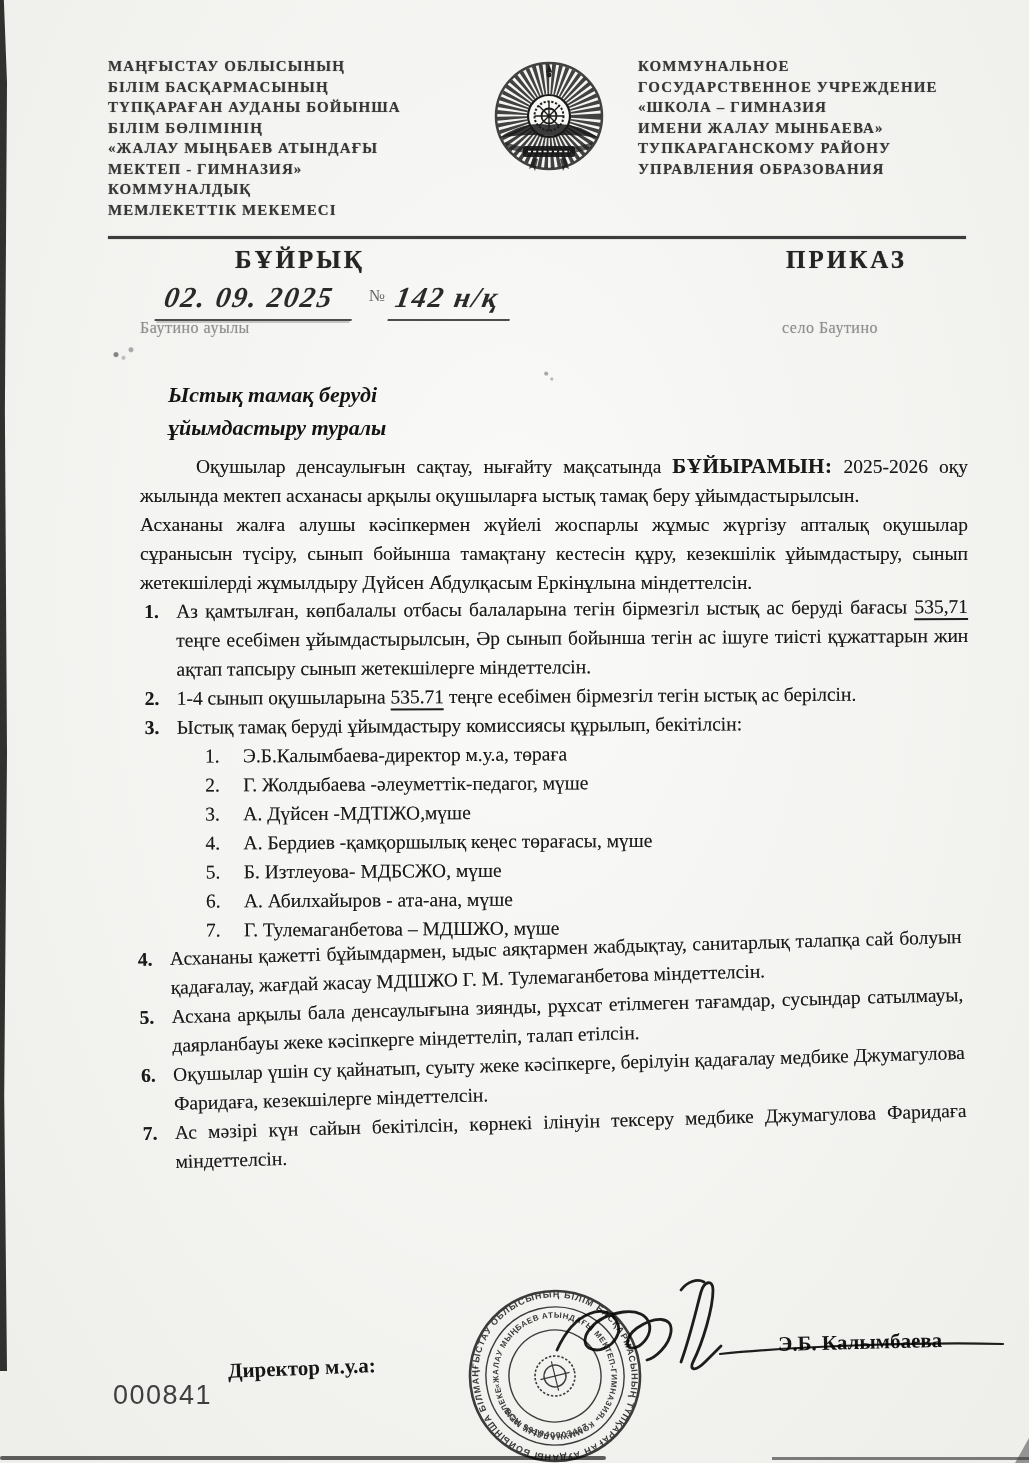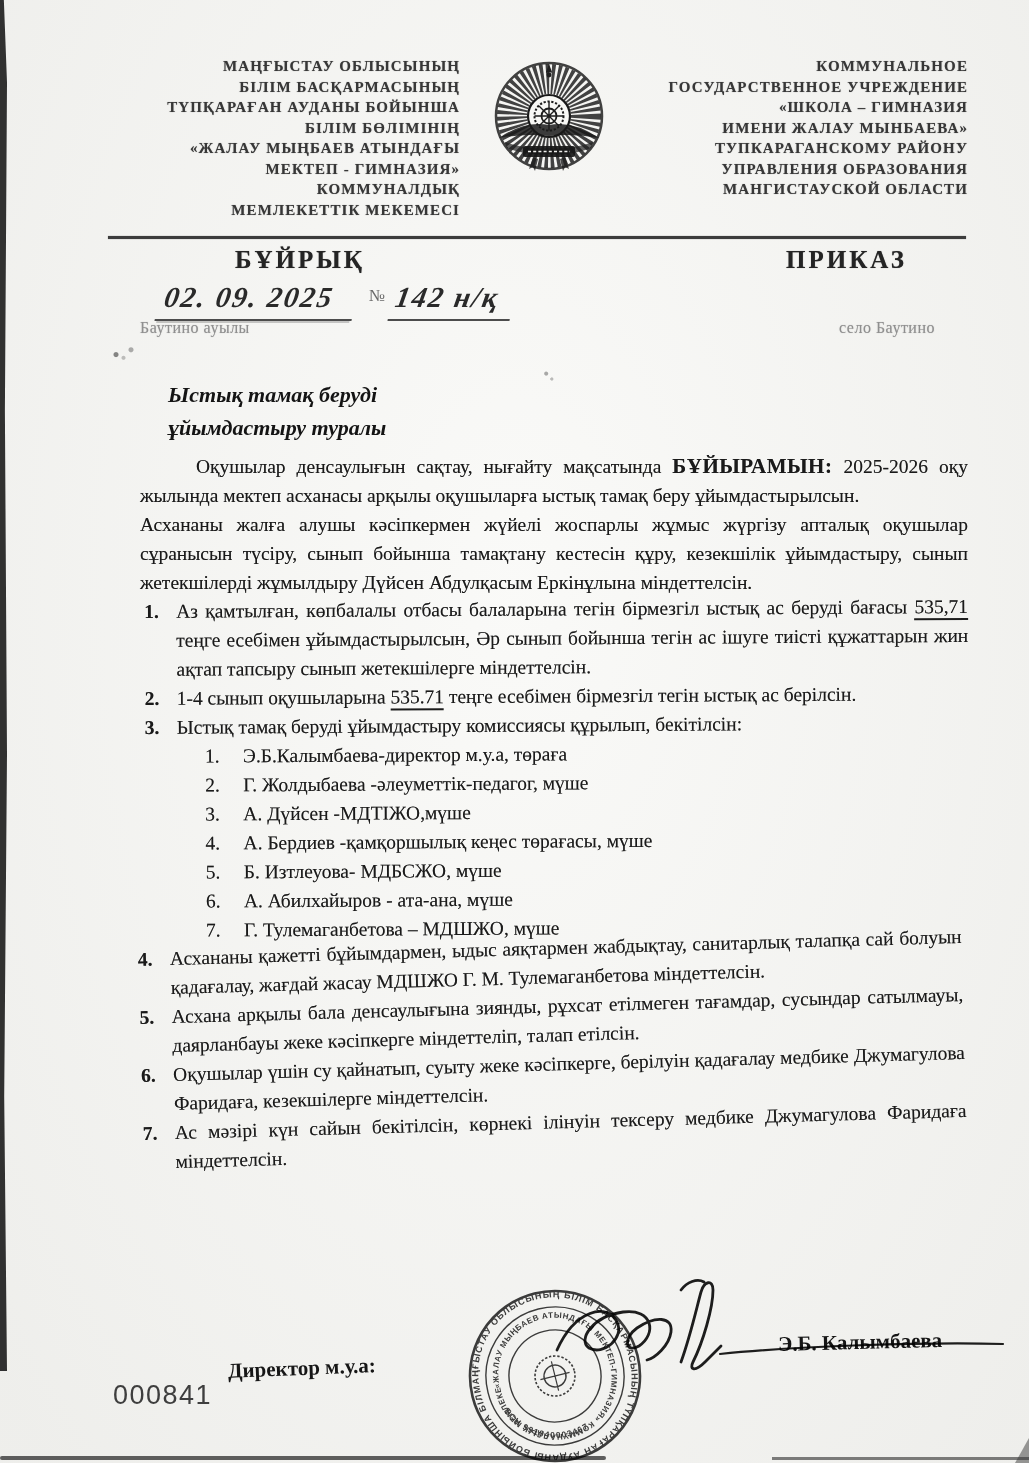--- a/index.html
+++ b/index.html
@@ -21,42 +21,42 @@
   .smudge1{position:absolute;left:110px;top:345px;width:30px;height:16px;
     background:radial-gradient(circle at 20% 60%, rgba(40,40,40,.55) 2px, transparent 3px),
                radial-gradient(circle at 70% 30%, rgba(60,60,60,.4) 2px, transparent 3px),
                radial-gradient(circle at 45% 80%, rgba(60,60,60,.3) 1.5px, transparent 2.5px);}
   .smudge2{position:absolute;left:542px;top:370px;width:14px;height:12px;
     background:radial-gradient(circle at 30% 30%, rgba(70,70,70,.45) 1.5px, transparent 2.5px),
                radial-gradient(circle at 70% 75%, rgba(70,70,70,.35) 1.2px, transparent 2px);}
 
   
   .letterhead{position:absolute;left:108px;top:56px;width:860px;display:flex;justify-content:space-between;}
-  .org{font-weight:bold;font-size:15px;line-height:20.5px;text-align:right;color:#373737;
+  .org{font-weight:bold;font-size:15px;line-height:20.5px;text-align:left;color:#373737;
        letter-spacing:1.1px;text-shadow:0 0 1px rgba(70,70,70,.55);}
   .org-kk{width:352px;}
   .org-ru{width:330px;}
   .emblem{width:124px;height:150px;flex:0 0 auto;margin-top:2px;filter:blur(.3px) contrast(1.05);}
   .head-rule{position:absolute;left:108px;top:236px;width:858px;height:2.5px;background:#3c3c3c;box-shadow:0 0 1px #555;}
 
   
   .order-row{position:absolute;left:140px;top:246px;width:827px;display:flex;justify-content:space-between;}
   .order-word{font-weight:bold;font-size:25px;letter-spacing:3px;color:#242424;text-shadow:0 0 .8px rgba(40,40,40,.6);}
   .order-word.kk{margin-left:95px;}
   .order-word.ru{margin-right:60px;}
   .date-row{position:absolute;left:158px;top:281px;white-space:nowrap;}
   .handwritten{display:inline-block;font-style:italic;font-weight:bold;font-size:29px;color:#2a2a2a;
      transform:skewX(-10deg);letter-spacing:2px;}
   .hand-date{border-bottom:2px solid #4c4c4c;padding:0 22px 5px 6px;box-shadow:0 4px 0 -2px rgba(50,50,50,.25);}
   .num-sign{display:inline-block;font-size:17px;color:#6a6a6a;margin:0 6px 0 14px;vertical-align:6px;}
   .hand-num{border-bottom:2px solid #4c4c4c;padding:0 14px 5px 4px;}
   .place-row{position:absolute;left:140px;top:319px;width:827px;display:flex;justify-content:space-between;
      color:#8f8f8f;font-size:16px;letter-spacing:.5px;text-shadow:0 0 1px rgba(140,140,140,.5);}
   .place-kk{}
-  .place-ru{margin-right:32px;}
+  .place-ru{margin-right:89px;}
 
   
   .subject{position:absolute;left:168px;top:378px;font-weight:bold;font-size:22px;line-height:33px;color:#141414;font-style:italic;}
 
   
   .body{position:absolute;left:140px;top:452px;width:828px;font-size:19.5px;line-height:29px;
         text-align:justify;text-shadow:0 0 .4px rgba(10,10,10,.45);}
   .body p{margin:0;}
   .intro{text-indent:56px;}
   .intro b{font-size:21px;letter-spacing:.5px;margin-top:32px;}
@@ -120,21 +120,20 @@
       </svg>
     </div>
 
     <div class="org org-ru">
       <div>КОММУНАЛЬНОЕ</div>
       <div>ГОСУДАРСТВЕННОЕ УЧРЕЖДЕНИЕ</div>
       <div>«ШКОЛА – ГИМНАЗИЯ</div>
       <div>ИМЕНИ ЖАЛАУ МЫНБАЕВА»</div>
       <div>ТУПКАРАГАНСКОМУ РАЙОНУ</div>
       <div>УПРАВЛЕНИЯ ОБРАЗОВАНИЯ</div>
-      <div>МАНГИСТАУСКОЙ ОБЛАСТИ</div>
     </div>
   </header>
 
   <div class="head-rule"></div>
 
   <div class="order-row">
     <span class="order-word kk">БҰЙРЫҚ</span>
     <span class="order-word ru">ПРИКАЗ</span>
   </div>
 

